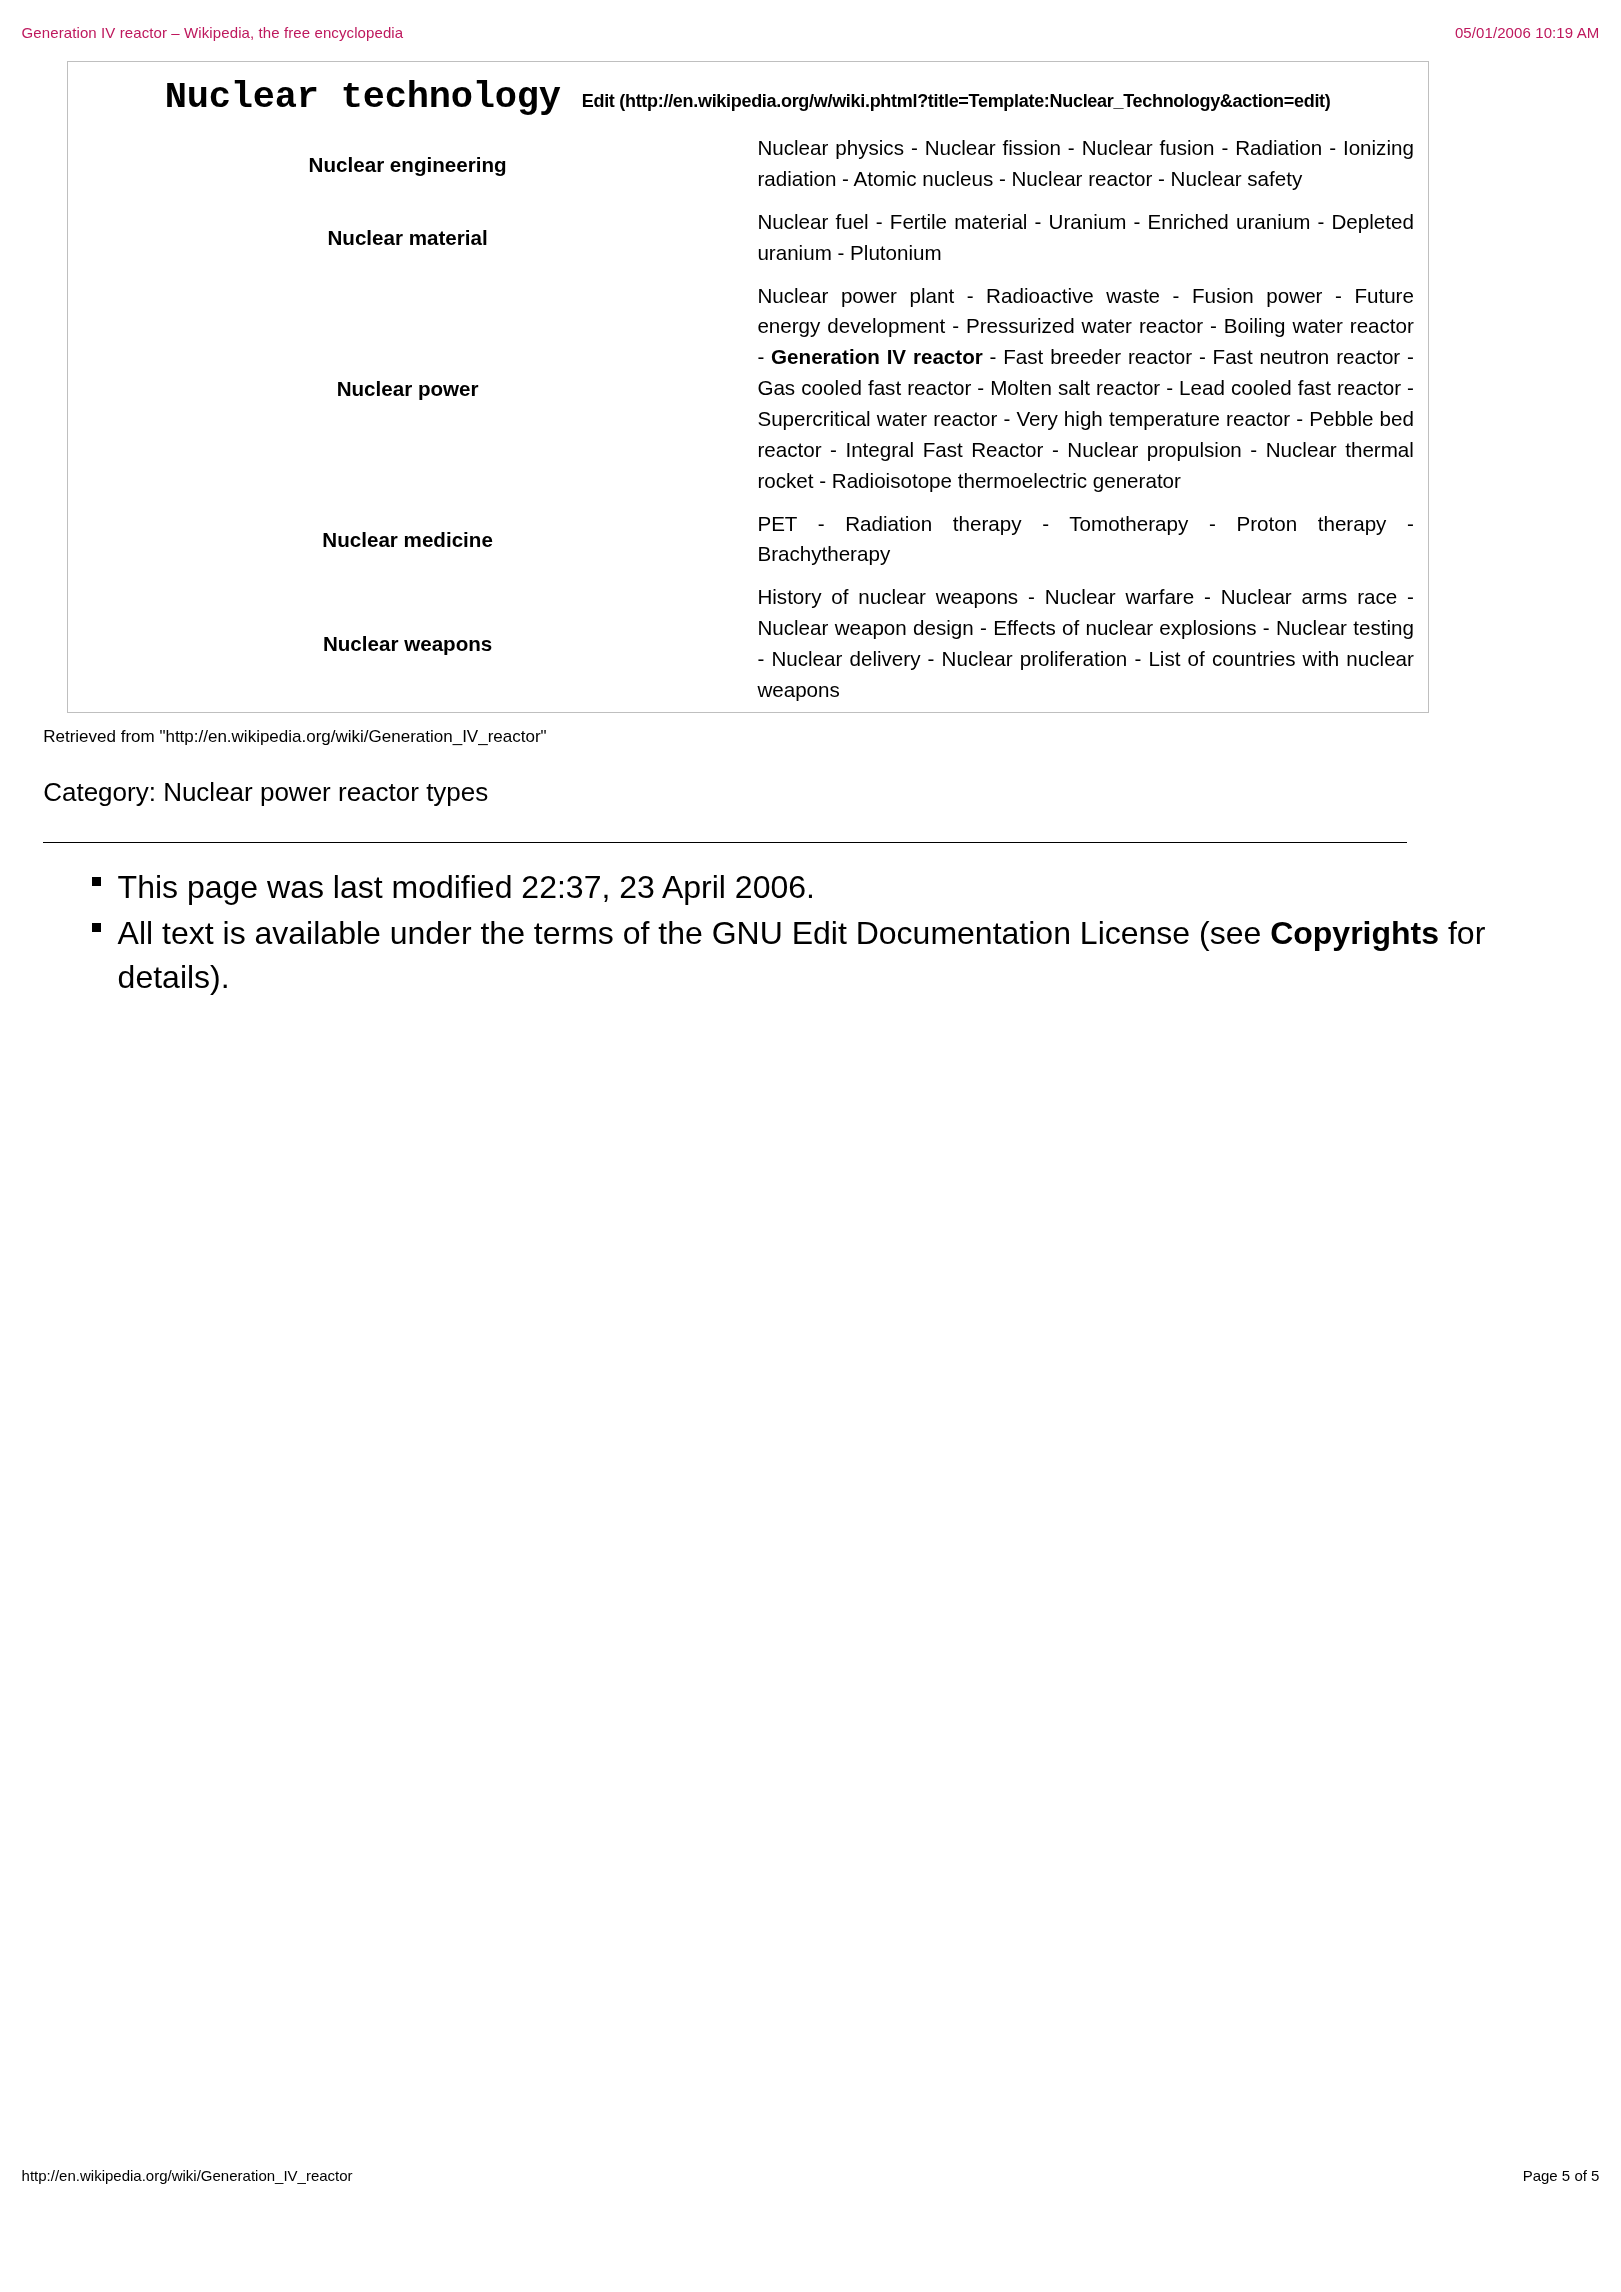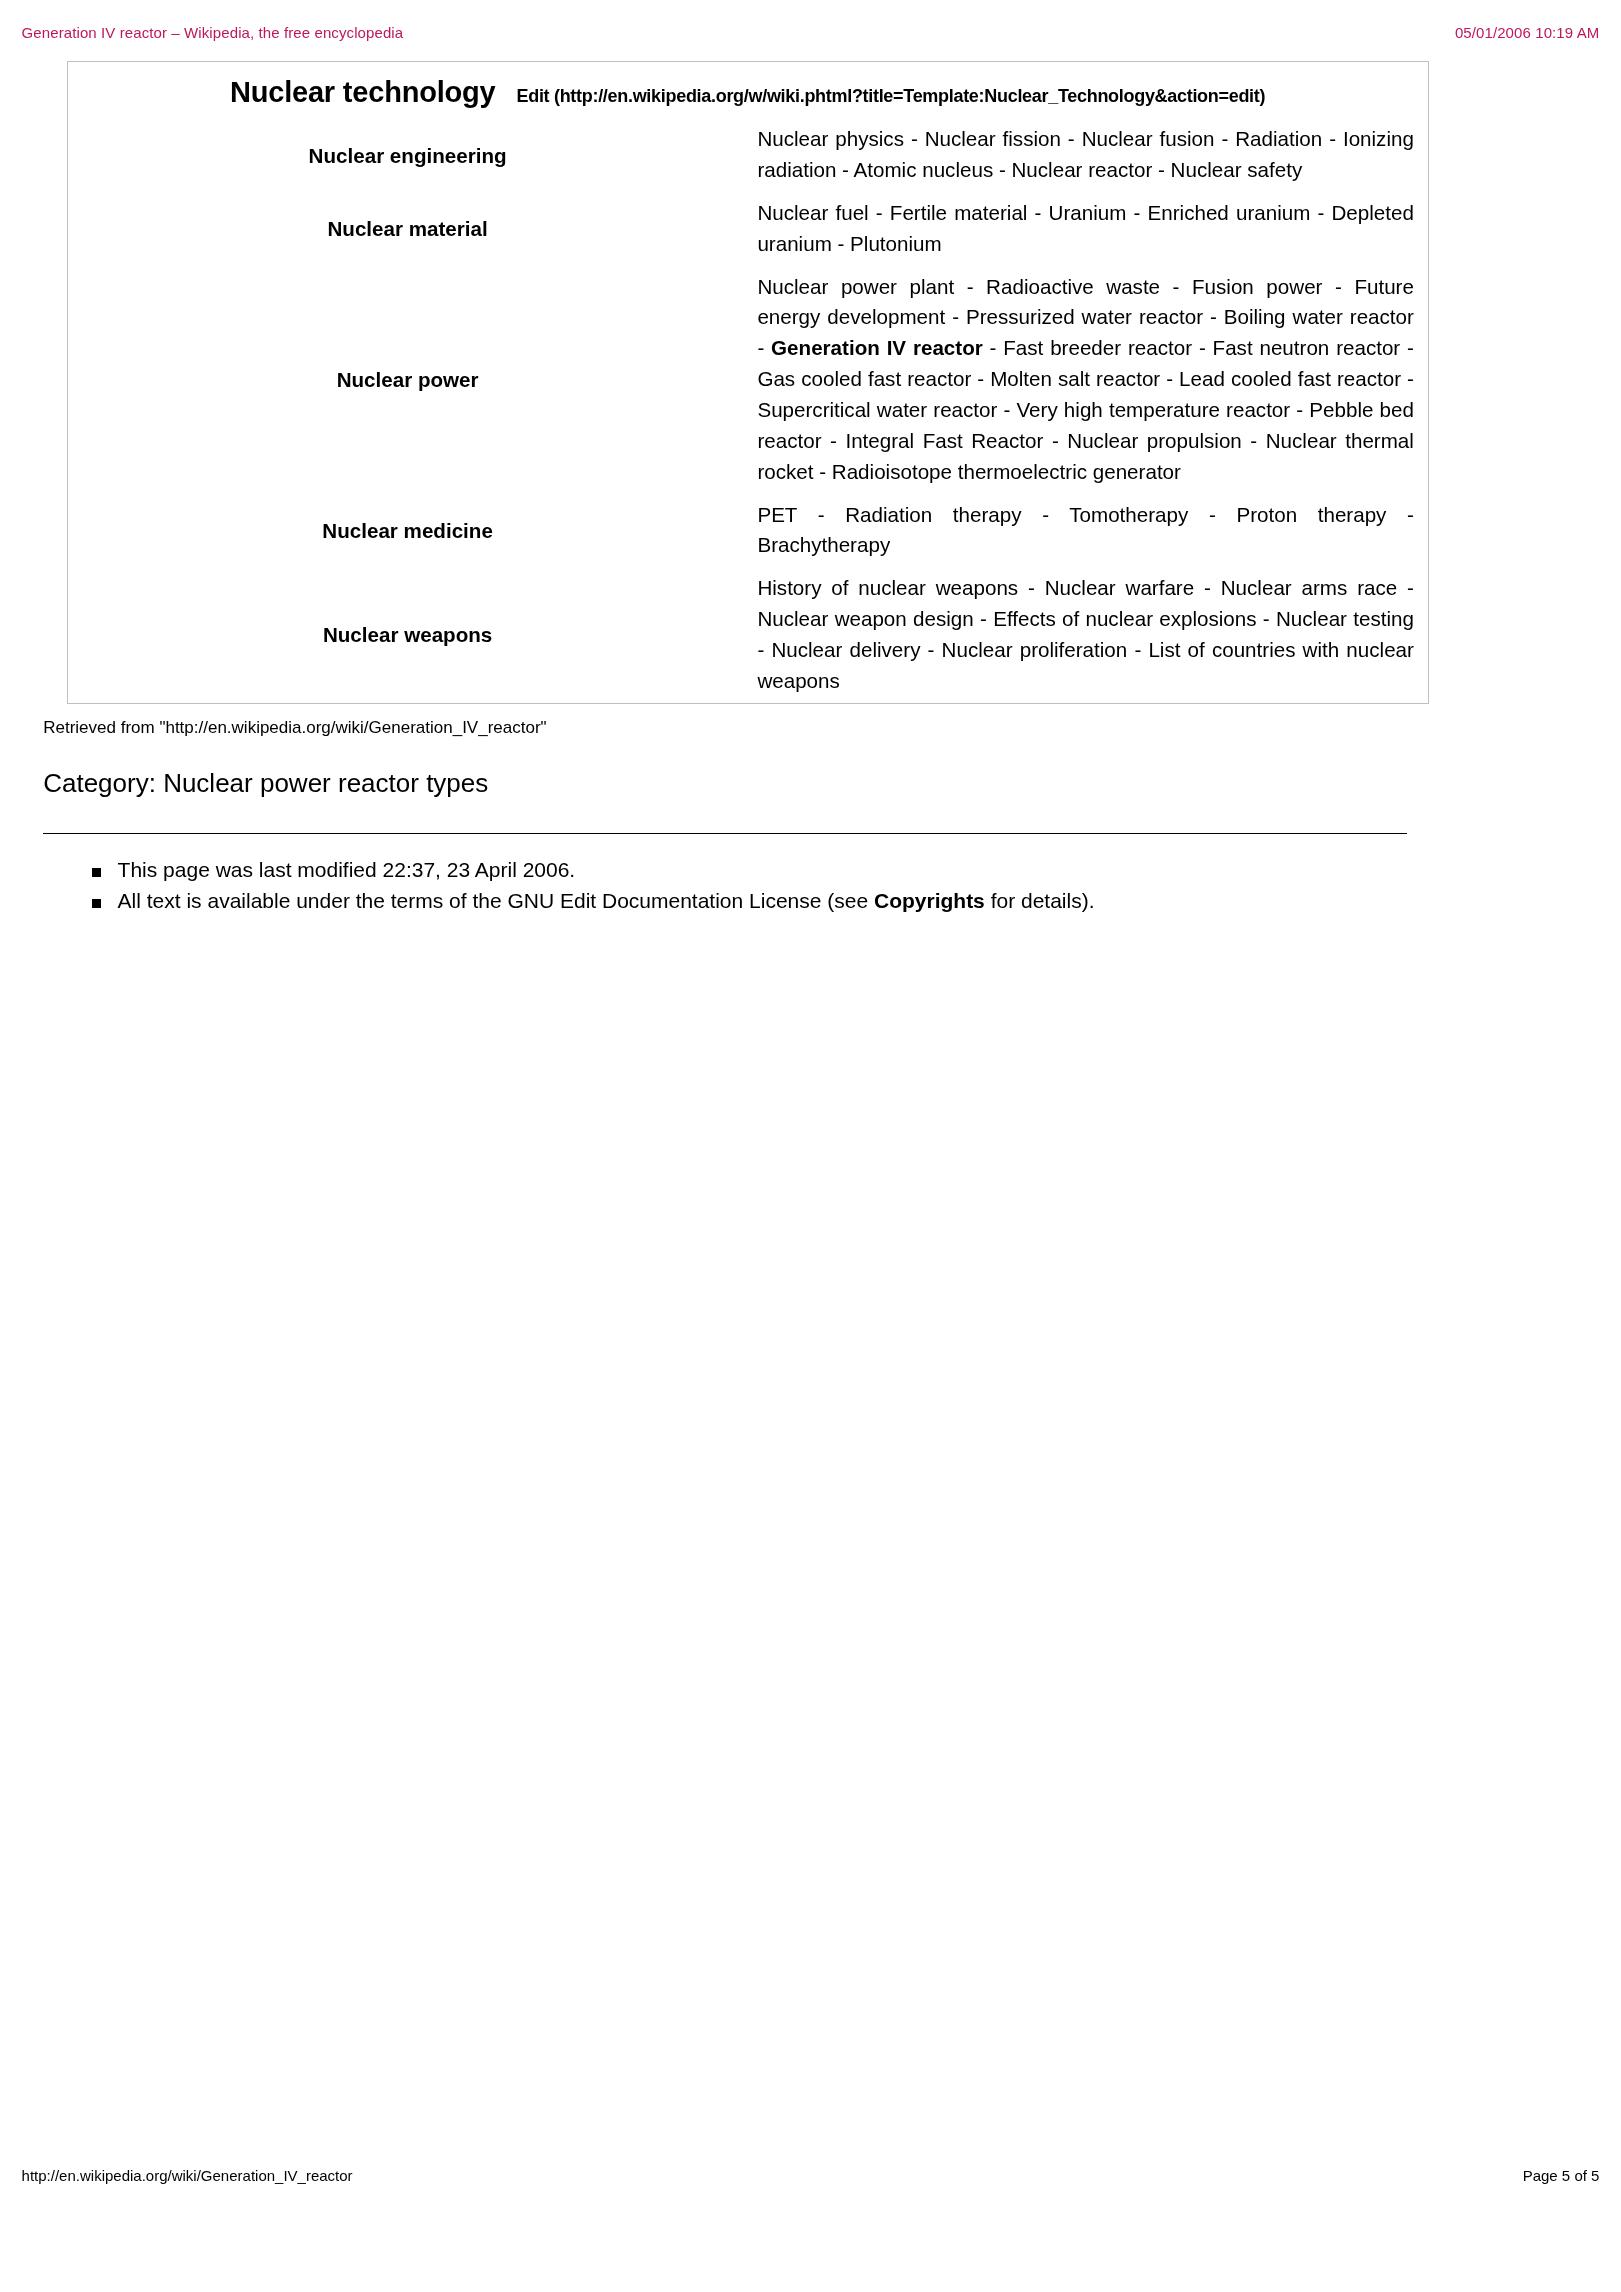--- a/index.html
+++ b/index.html
@@ -53,23 +53,24 @@
     width: 100%;
     border-collapse: collapse;
     table-layout: fixed;
   }
   .navbox-title-cell {
     text-align: center;
     padding: 13.7px 7.8px 9.8px 7.8px;
     vertical-align: baseline;
   }
   .navbox-title {
-    font-size: 29px;
+    font-size: 37px;
     font-weight: bold;
     letter-spacing: -0.2px;
+    font-family: Liberation Mono, monospace;
   }
   .navbox-edit {
     font-size: 18px;
     font-weight: bold;
     margin-left: 21px;
     letter-spacing: -0.3px;
     white-space: nowrap;
   }
 
   .navbox-inner td.label {
@@ -108,21 +109,21 @@
     border: 0;
     border-top: 1.6px solid #000;
     margin: 33px 21.6px 0 21.6px;
     width: 1364px;
   }
 
   .footer-list {
     margin: 21.6px 0 0 0;
     padding-left: 96px;
     list-style: none;
-    font-size: 21px;
+    font-size: 32px;
     line-height: 1.38;
   }
   .footer-list > li {
     position: relative;
     margin-bottom: 2px;
   }
   .footer-list > li::before {
     content: "";
     position: absolute;
     left: -25.5px;

